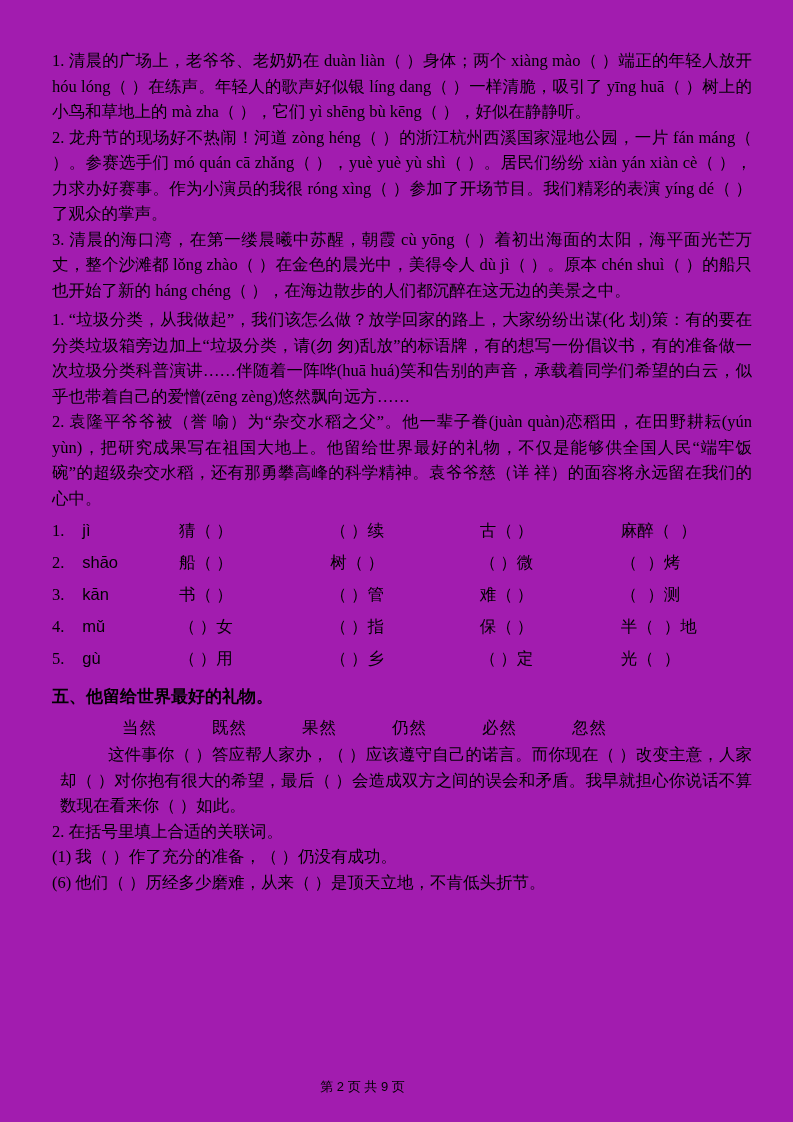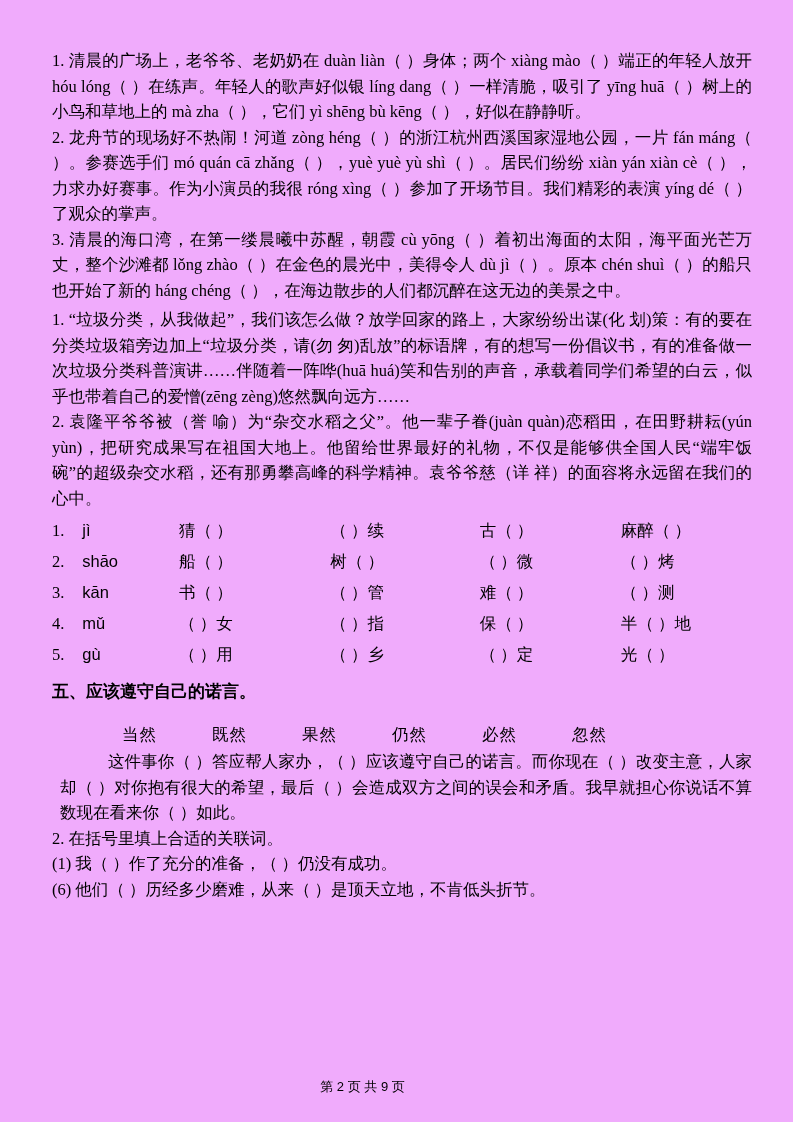--- a/index.html
+++ b/index.html
@@ -4,21 +4,21 @@
 <style>
   html, body {
     margin: 0;
     padding: 0;
     background: #ffffff;
   }
   .page {
     position: relative;
     width: 793px;
     height: 1122px;
-    background: #f0abfc;
+    background: #a21caf;
     font-family: "Liberation Serif", "DejaVu Serif", serif;
     color: #000000;
     box-sizing: border-box;
     overflow: hidden;
   }
   .content {
     position: absolute;
     left: 52px;
     top: 48px;
     width: 700px;
@@ -49,27 +49,27 @@
   .tbl4 td {
     padding: 1px 0;
     vertical-align: baseline;
     white-space: nowrap;
   }
   .c-num { width: 30px; }
   .c-py  { width: 96px; font-family: Liberation Sans, sans-serif;}
   .c-a   { width: 150px; }
   .c-b   { width: 148px; }
   .c-c   { width: 140px; }
-  .c-d   { width: 130px; }
+  .c-d   { width: 130px; font-family: Liberation Mono, monospace; }
 
   
   .bank {
     font-size: 16.5px;
     line-height: 28px;
-    margin-top: 14px;
+    margin-top: 2px;
     padding-left: 70px;
     letter-spacing: 1px;
   }
   .bank span { display: inline-block; width: 90px; }
 
   .footer {
     position: absolute;
     bottom: 26px;
     left: 0;
     width: 725px;
@@ -137,21 +137,21 @@
             <td class="c-a">（    ）用</td>
             <td class="c-b">（    ）乡</td>
             <td class="c-c">（    ）定</td>
             <td class="c-d">光（    ）</td>
           </tr>
         </tbody>
       </table>
     </div>
 
     <div class="sect">
-      <div class="hd">五、应该遵守自己的诺言。</div>
+      <div class="hd">五、他留给世界最好的礼物。</div>
       <div class="bank">
         <span>当然</span><span>既然</span><span>果然</span><span>仍然</span><span>必然</span><span>忽然</span>
       </div>
       <p class="para" style="text-indent:48px;margin-left:8px;">这件事你（      ）答应帮人家办，（      ）应该遵守自己的诺言。而你现在（      ）改变主意，人家却（      ）对你抱有很大的希望，最后（      ）会造成双方之间的误会和矛盾。我早就担心你说话不算数现在看来你（      ）如此。</p>
       <p class="para">2. 在括号里填上合适的关联词。</p>
       <p class="para">(1) 我（       ）作了充分的准备，（        ）仍没有成功。</p>
       <p class="para">(6) 他们（        ）历经多少磨难，从来（        ）是顶天立地，不肯低头折节。</p>
     </div>
 
   </div>

